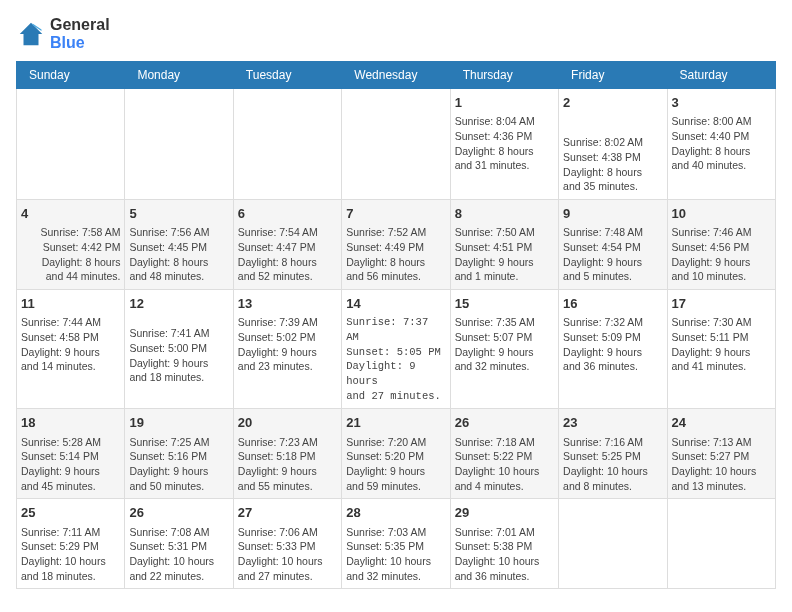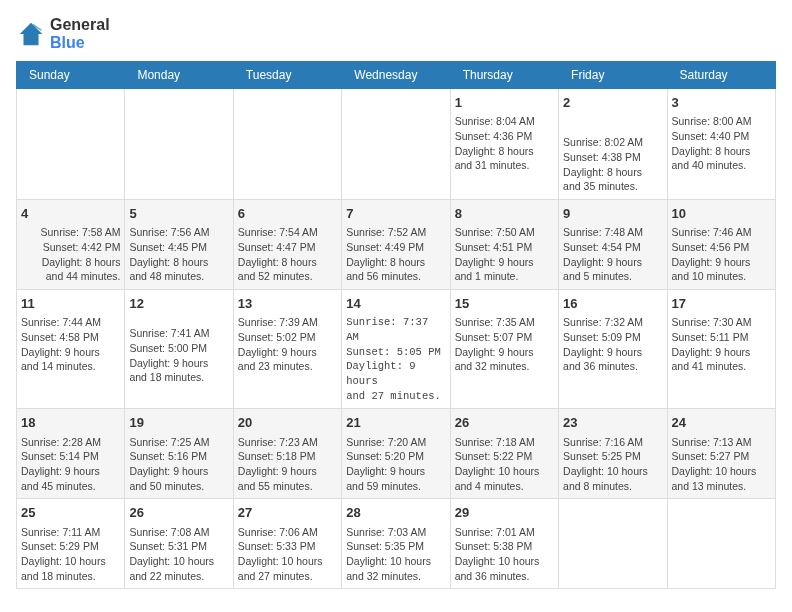--- a/index.html
+++ b/index.html
@@ -251,21 +251,21 @@
           <span class="day-number">17</span>
           <div class="day-info" style="white-space: pre-line;">Sunrise: 7:30 AM
 Sunset: 5:11 PM
 Daylight: 9 hours
 and 41 minutes.</div>
         </td>
       </tr>
       <tr>
         <td>
           <span class="day-number">18</span>
-          <div class="day-info" style="white-space: pre-line;">Sunrise: 2:28 AM
+          <div class="day-info" style="white-space: pre-line;">Sunrise: 5:28 AM
 Sunset: 5:14 PM
 Daylight: 9 hours
 and 45 minutes.</div>
         </td>
         <td>
           <span class="day-number">19</span>
           <div class="day-info" style="white-space: pre-line;">Sunrise: 7:25 AM
 Sunset: 5:16 PM
 Daylight: 9 hours
 and 50 minutes.</div>

